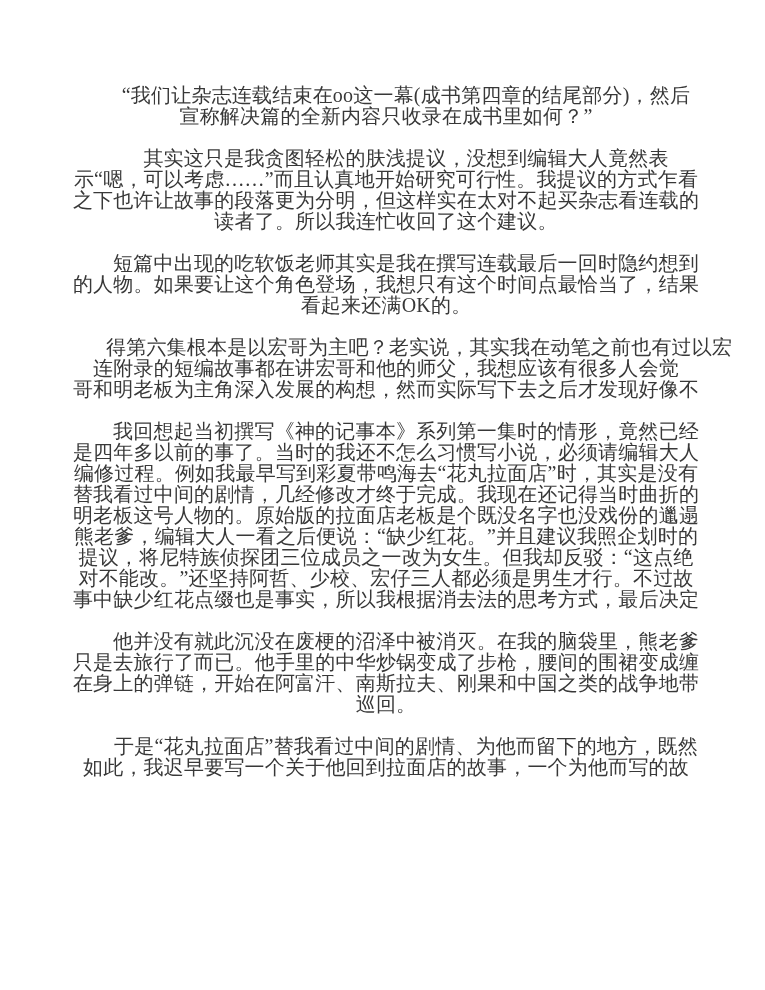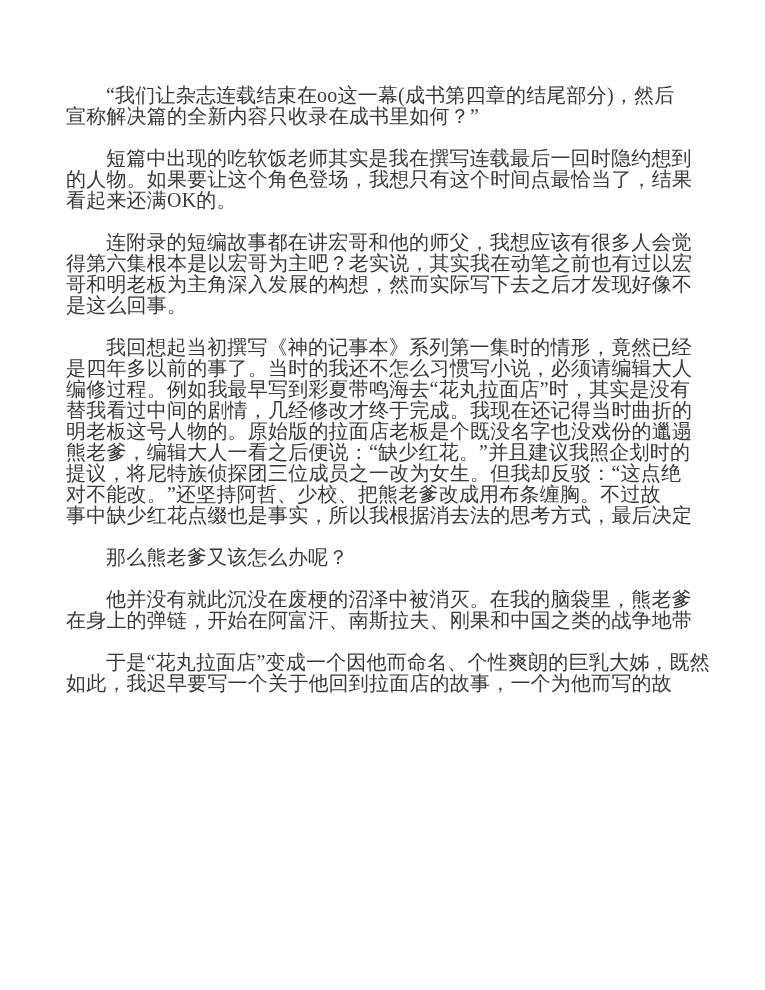--- a/index.html
+++ b/index.html
@@ -16,20 +16,21 @@
   .page {
     position: absolute;
     left: 66px;
     top: 85px;
     width: 640px;
     font-family: "Liberation Serif", "DejaVu Serif", serif;
     font-size: 20px;
     line-height: 21px;
     color: #383838;
     letter-spacing: 0.2px;
+    text-align: center;
   }
   .paragraph {
     margin: 0 0 21px 0;
   }
   .line {
     white-space: nowrap;
     height: 21px;
   }
   .paragraph .line:first-child {
     text-indent: 2em;
@@ -37,45 +38,49 @@
 </style>
 </head>
 <body>
 
 <div class="page">
     <div class="paragraph">
       <div class="line">“我们让杂志连载结束在oo这一幕(成书第四章的结尾部分)，然后</div>
       <div class="line">宣称解决篇的全新内容只收录在成书里如何？”</div>
     </div>
     <div class="paragraph">
+      <div class="line">其实这只是我贪图轻松的肤浅提议，没想到编辑大人竟然表</div>
+      <div class="line">示“嗯，可以考虑……”而且认真地开始研究可行性。我提议的方式乍看</div>
+      <div class="line">之下也许让故事的段落更为分明，但这样实在太对不起买杂志看连载的</div>
+      <div class="line">读者了。所以我连忙收回了这个建议。</div>
+    </div>
+    <div class="paragraph">
       <div class="line">短篇中出现的吃软饭老师其实是我在撰写连载最后一回时隐约想到</div>
       <div class="line">的人物。如果要让这个角色登场，我想只有这个时间点最恰当了，结果</div>
       <div class="line">看起来还满OK的。</div>
     </div>
     <div class="paragraph">
+      <div class="line">得第六集根本是以宏哥为主吧？老实说，其实我在动笔之前也有过以宏</div>
       <div class="line">连附录的短编故事都在讲宏哥和他的师父，我想应该有很多人会觉</div>
-      <div class="line">得第六集根本是以宏哥为主吧？老实说，其实我在动笔之前也有过以宏</div>
       <div class="line">哥和明老板为主角深入发展的构想，然而实际写下去之后才发现好像不</div>
-      <div class="line">是这么回事。</div>
     </div>
     <div class="paragraph">
       <div class="line">我回想起当初撰写《神的记事本》系列第一集时的情形，竟然已经</div>
       <div class="line">是四年多以前的事了。当时的我还不怎么习惯写小说，必须请编辑大人</div>
       <div class="line">编修过程。例如我最早写到彩夏带鸣海去“花丸拉面店”时，其实是没有</div>
       <div class="line">替我看过中间的剧情，几经修改才终于完成。我现在还记得当时曲折的</div>
       <div class="line">明老板这号人物的。原始版的拉面店老板是个既没名字也没戏份的邋遢</div>
       <div class="line">熊老爹，编辑大人一看之后便说：“缺少红花。”并且建议我照企划时的</div>
       <div class="line">提议，将尼特族侦探团三位成员之一改为女生。但我却反驳：“这点绝</div>
-      <div class="line">对不能改。”还坚持阿哲、少校、把熊老爹改成用布条缠胸。不过故</div>
+      <div class="line">对不能改。”还坚持阿哲、少校、宏仔三人都必须是男生才行。不过故</div>
       <div class="line">事中缺少红花点缀也是事实，所以我根据消去法的思考方式，最后决定</div>
     </div>
     <div class="paragraph">
-      <div class="line">那么熊老爹又该怎么办呢？</div>
+      <div class="line">他并没有就此沉没在废梗的沼泽中被消灭。在我的脑袋里，熊老爹</div>
+      <div class="line">只是去旅行了而已。他手里的中华炒锅变成了步枪，腰间的围裙变成缠</div>
+      <div class="line">在身上的弹链，开始在阿富汗、南斯拉夫、刚果和中国之类的战争地带</div>
+      <div class="line">巡回。</div>
     </div>
     <div class="paragraph">
-      <div class="line">他并没有就此沉没在废梗的沼泽中被消灭。在我的脑袋里，熊老爹</div>
-      <div class="line">在身上的弹链，开始在阿富汗、南斯拉夫、刚果和中国之类的战争地带</div>
-    </div>
-    <div class="paragraph">
-      <div class="line">于是“花丸拉面店”变成一个因他而命名、个性爽朗的巨乳大姊，既然</div>
+      <div class="line">于是“花丸拉面店”替我看过中间的剧情、为他而留下的地方，既然</div>
       <div class="line">如此，我迟早要写一个关于他回到拉面店的故事，一个为他而写的故</div>
     </div>
   </div>
 
 </body></html>

